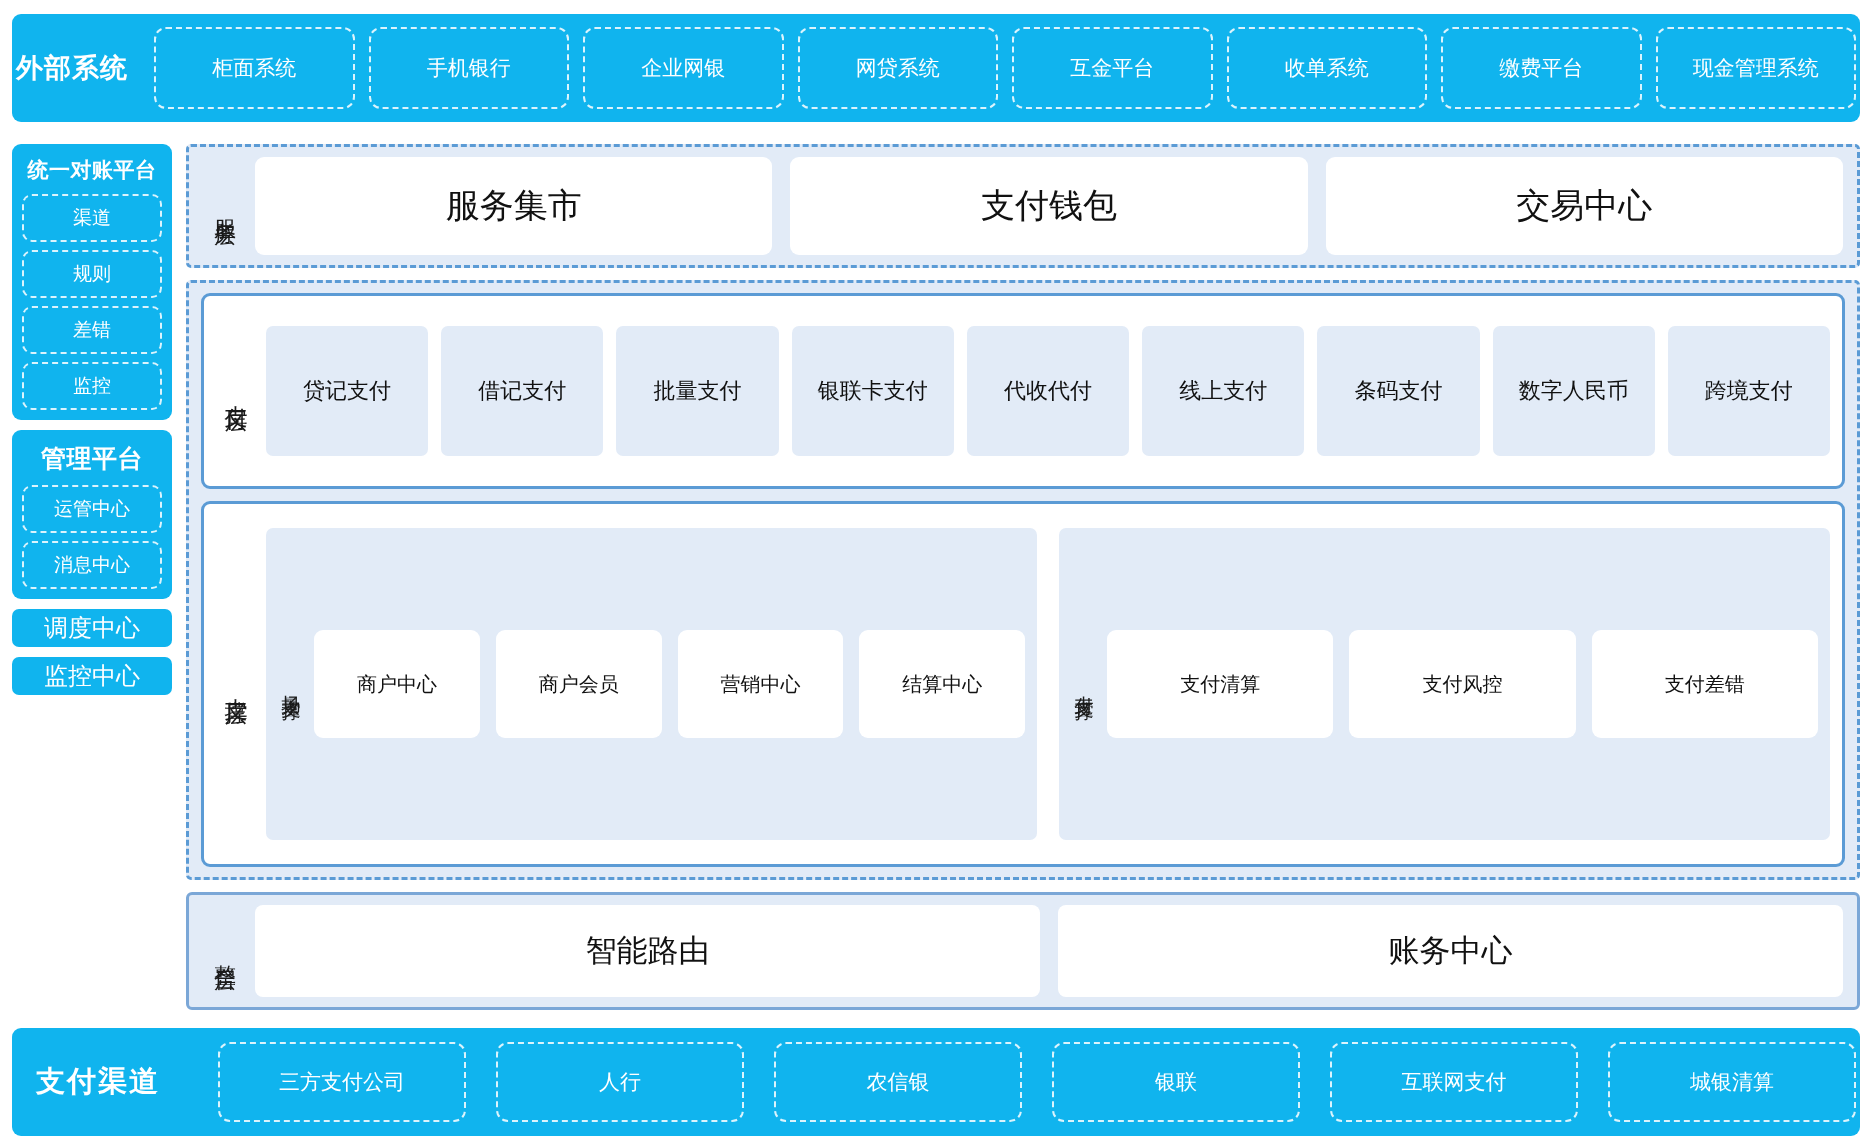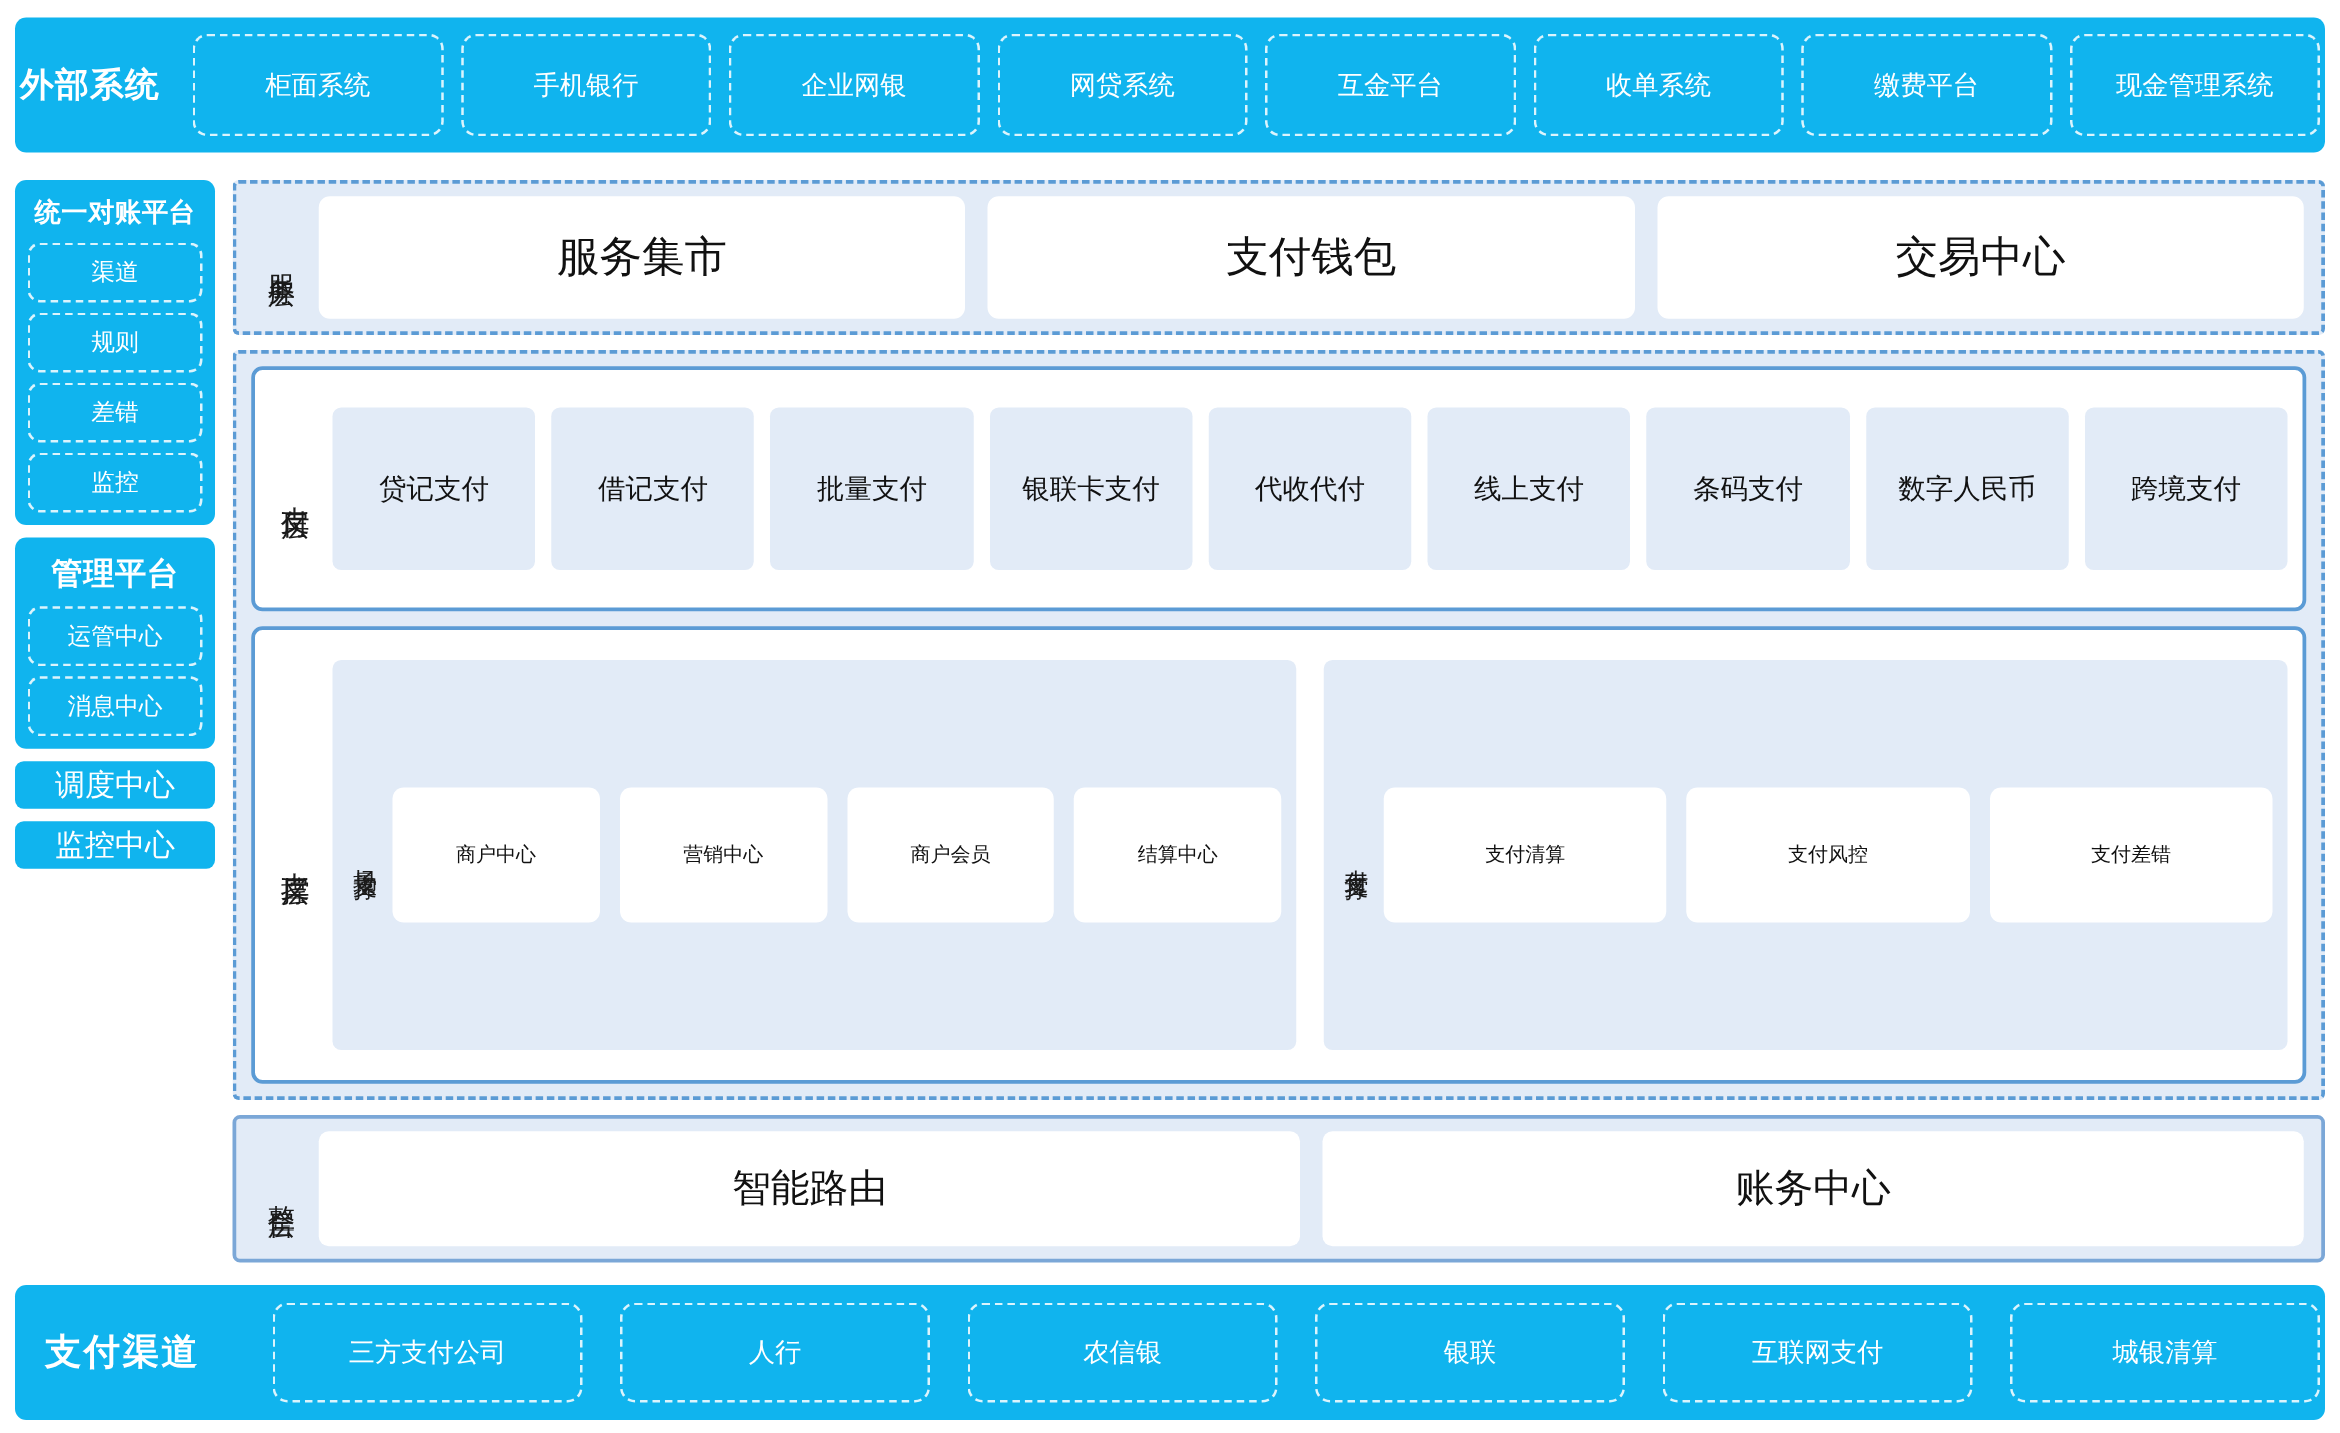--- a/index.html
+++ b/index.html
@@ -176,21 +176,21 @@
     display: flex; align-items: stretch;
     padding: 8px 12px 8px 8px;
   }
   .support-group .vlabel { font-size: 19px; width: 34px; letter-spacing: 2px; }
   .support-cards { display: flex; flex: 1 1 auto; gap: 16px; margin-left: 6px; align-items: center; }
   .support-card {
     flex: 1 1 0;
     background: #ffffff;
     border-radius: 9px;
     display: flex; align-items: center; justify-content: center;
-    font-size: 16px; color: #111;
+    font-size: 20px; color: #111;
     height: 108px;
     white-space: nowrap;
   }
 
   
   #integration-layer {
     flex: 0 0 118px;
     border: 3px solid #7ba7d7;
     background: #e2ebf7;
     border-radius: 6px;
@@ -277,22 +277,22 @@
         </div>
 
         <div class="inner-panel" id="support-layer">
           <div class="vlabel">支撑层</div>
           <div class="support-groups">
 
             <div class="support-group">
               <div class="vlabel">场景支撑</div>
               <div class="support-cards">
                 <div class="support-card">商户中心</div>
+                <div class="support-card">商户会员</div>
                 <div class="support-card">营销中心</div>
-                <div class="support-card">商户会员</div>
                 <div class="support-card">结算中心</div>
               </div>
             </div>
 
             <div class="support-group">
               <div class="vlabel">支付支撑</div>
               <div class="support-cards">
                 <div class="support-card">支付清算</div>
                 <div class="support-card">支付风控</div>
                 <div class="support-card">支付差错</div>

